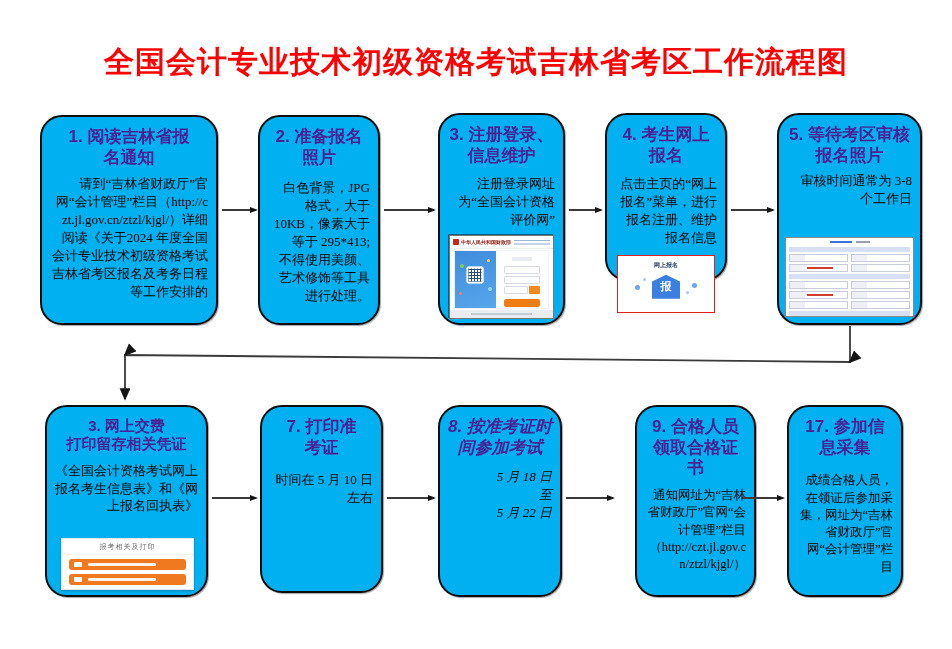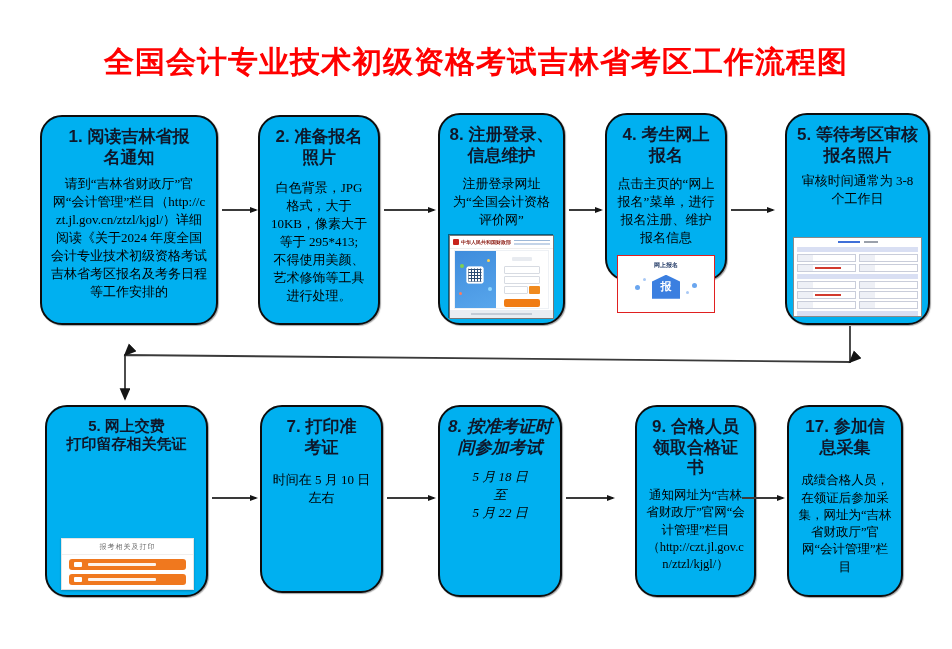--- a/index.html
+++ b/index.html
@@ -8,27 +8,27 @@
 
   
   .title{position:absolute;left:0;top:42px;width:100%;text-align:center;
          color:#ff0000;font-weight:bold;font-size:30px;letter-spacing:1px;
          font-family:"Liberation Sans",sans-serif;}
 
   
   .box{position:absolute;background:#00b0f0;border:2.5px solid #0d0d0d;border-radius:22px;
        box-sizing:border-box;padding:10px 8px 8px;text-align:center;
        box-shadow:1px 1px 1px rgba(0,0,0,.35);}
-  .box-heading{font-weight:bold;font-size:17px;line-height:1.22;color:#0f172a;
+  .box-heading{font-weight:bold;font-size:17px;line-height:1.22;color:#4c1d95;
                white-space:pre-line;font-family:"Liberation Sans",sans-serif;}
   .box-heading.sm{font-size:15px;}
   .box-body{font-size:13px;line-height:1.38;color:#000;margin-top:9px;white-space:pre-line;
-            font-family:"Liberation Serif",serif;}
+            font-family:"Liberation Serif",serif;text-align:right;}
   .box-body.sm{font-size:12.5px;}
-  .box-body.ta-left{text-align:center;}
+  .box-body.ta-left{text-align:right;}
   .brk{word-break:break-all;}
 
   
   .harrow{position:absolute;height:0;border-top:2px solid #3a3a3a;}
   .harrow::after{content:'';position:absolute;right:-2px;top:-4.5px;width:0;height:0;
                  border-left:8px solid #151515;border-top:3.5px solid transparent;
                  border-bottom:3.5px solid transparent;}
 
   
   .connector{position:absolute;left:0;top:0;pointer-events:none;}
@@ -123,21 +123,21 @@
   <div class="box" style="left:258px;top:115px;width:122px;height:210px;">
     <div class="box-heading">2. 准备报名
 照片</div>
     <div class="box-body" style="margin-top:11px;">白色背景，JPG 格式，大于 10KB，像素大于等于 295*413;
 不得使用美颜、艺术修饰等工具进行处理。</div>
   </div>
 
   <div class="harrow" style="left:384px;top:209px;width:50px;"></div>
 
   <div class="box" style="left:438px;top:113px;width:127px;height:212px;">
-    <div class="box-heading">8. 注册登录、
+    <div class="box-heading">3. 注册登录、
 信息维护</div>
     <div class="box-body">注册登录网址为“全国会计资格评价网”</div>
 
     <div class="shot login">
       <div class="login-head">
         <span class="emblem"></span>
         <span class="moftxt">中华人民共和国财政部</span>
         <span class="headlines"></span>
       </div>
       <div class="login-body">
@@ -177,21 +177,21 @@
       </div>
       <i class="bdot l"></i>
       <i class="bdot r"></i>
       <i class="bdot l2"></i>
       <i class="bdot r2"></i>
     </div>
   </div>
 
   <div class="harrow" style="left:731px;top:209px;width:42px;"></div>
 
-  <div class="box" style="left:777px;top:113px;width:145px;height:212px;margin-left:8px;">
+  <div class="box" style="left:777px;top:113px;width:145px;height:212px;">
     <div class="box-heading">5. 等待考区审核报名照片</div>
     <div class="box-body" style="margin-top:6px;">审核时间通常为 3-8 个工作日</div>
 
     <div class="shot form">
       <div class="f-top">
           <i></i>
           <i class="g"></i>
         </div>
       <div class="f-sec"></div>
       <div class="f-rows">
@@ -227,22 +227,23 @@
   <svg class="connector" width="952" height="649" viewBox="0 0 952 649">
     <defs>
       <marker id="ah" markerWidth="8" markerHeight="8" refX="6" refY="3" orient="auto">
         <path d="M0,0 L7,3 L0,6 z" fill="#151515"></path>
       </marker>
     </defs>
     <path d="M850,326 L850,362 L125,355 L125,399" fill="none" stroke="#3a3a3a" stroke-width="1.8" marker-mid="url(#ah)" marker-end="url(#ah)"></path>
   </svg>
 
   <div class="box" style="left:45px;top:405px;width:163px;height:192px;">
-    <div class="box-heading sm">5. 网上交费
+    <div class="box-heading sm">3. 网上交费
 打印留存相关凭证</div>
+    <div class="box-body" style="margin-top:8px;">《全国会计资格考试网上报名考生信息表》和《网上报名回执表》</div>
 
     <div class="shot printcard">
       <div class="pc-head">报考相关及打印</div>
       <div class="pbtn">
         <i class="picon"></i>
         <span class="ptxt"></span>
       </div>
       <div class="pbtn">
         <i class="picon"></i>
         <span class="ptxt"></span>

